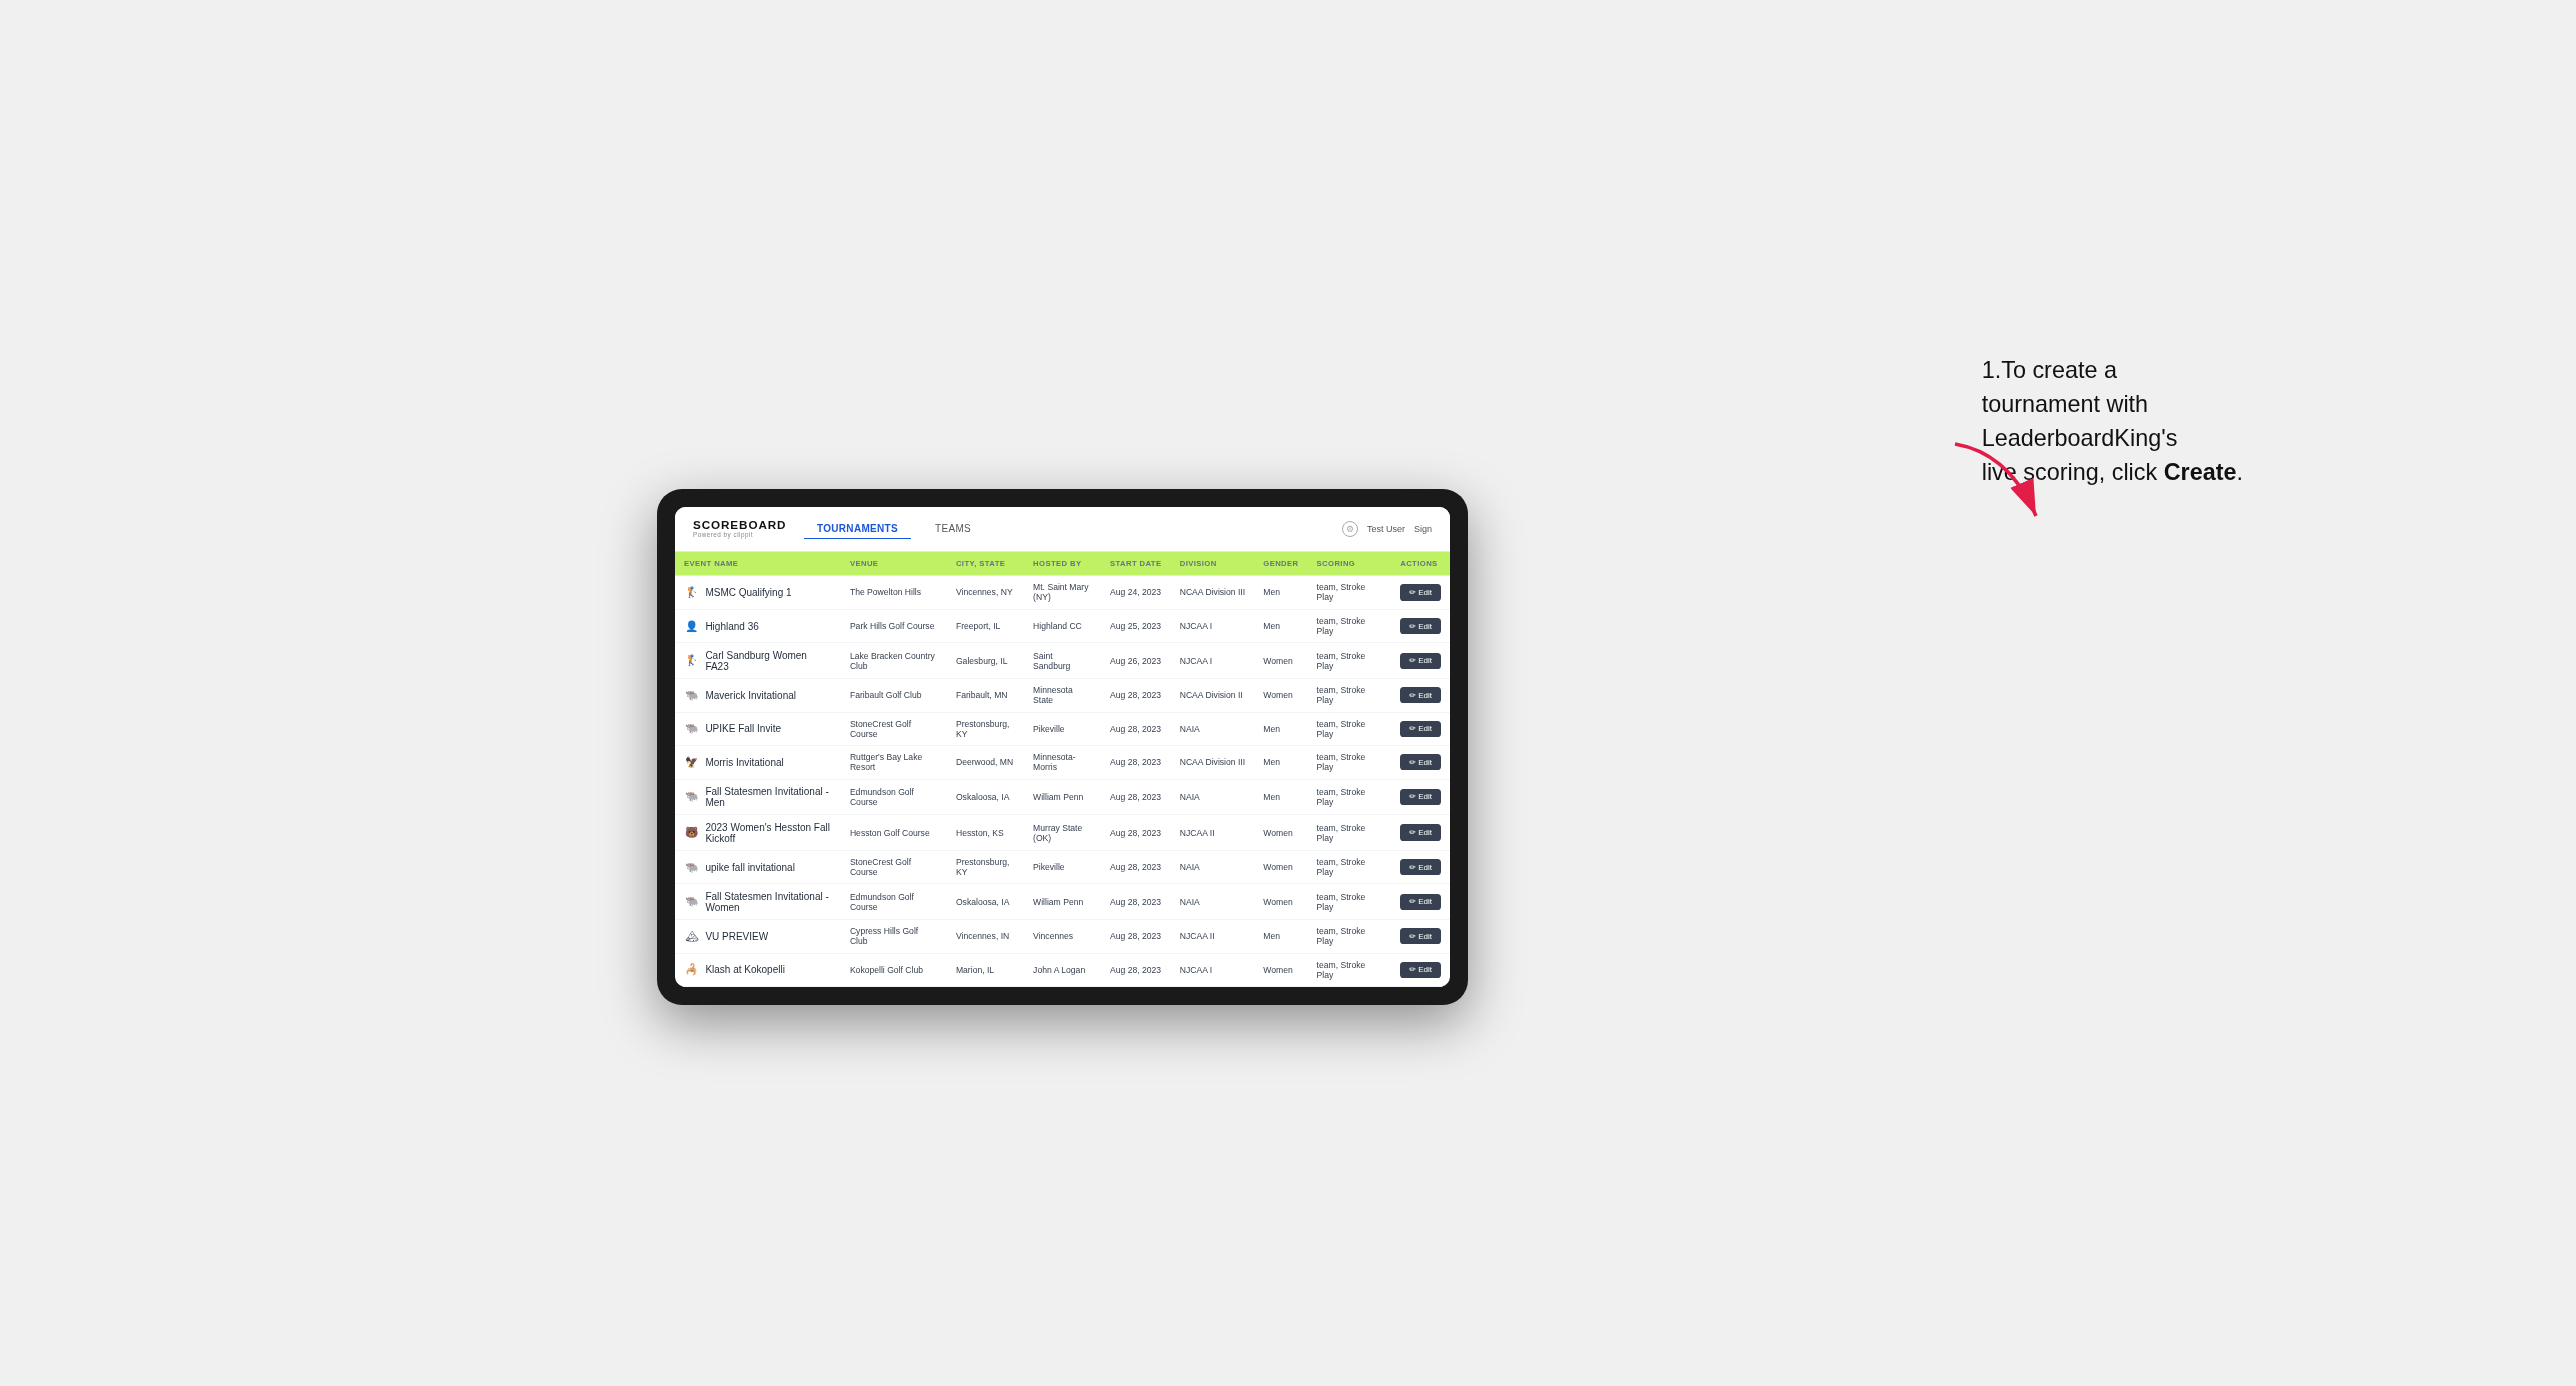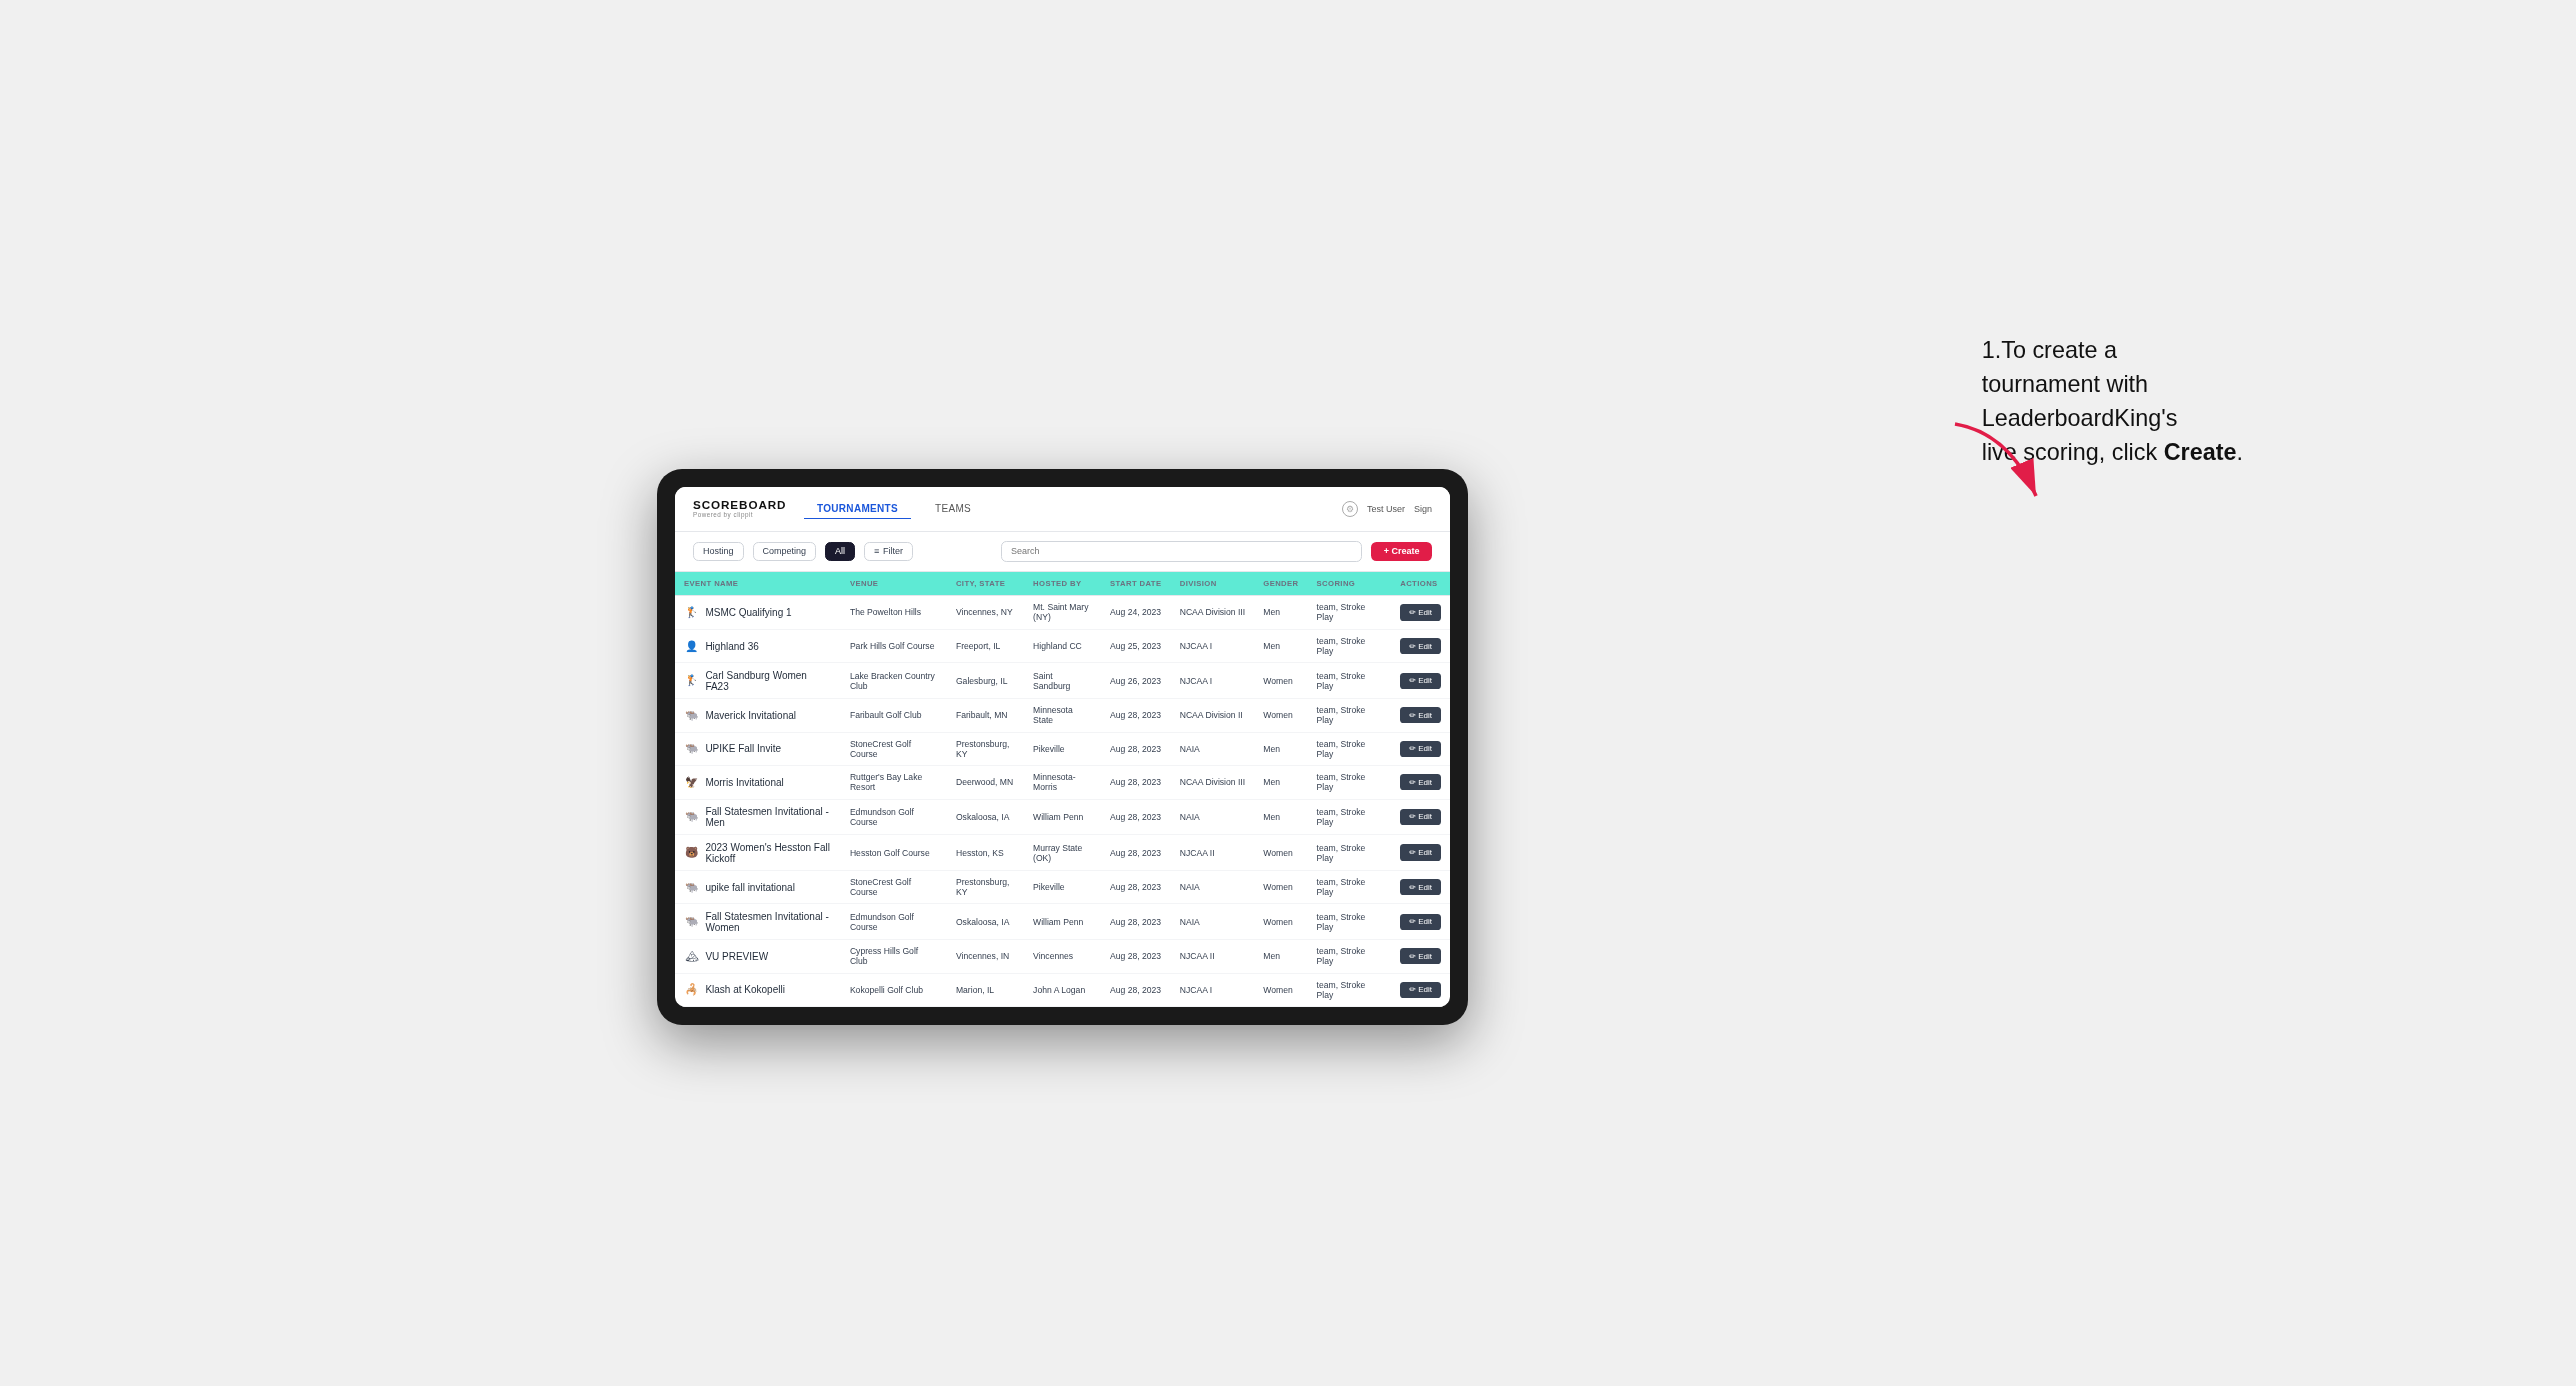--- a/index.html
+++ b/index.html
@@ -223,21 +223,21 @@
       overflow: hidden;
     }
 
     table {
       width: 100%;
       border-collapse: collapse;
       font-size: 8.6px;
     }
 
     thead tr {
-      background: #5eead4;
+      background: #bef264;
       border-bottom: 0.9px solid #e5e7eb;
     }
 
     thead th {
       padding: 7.2px 9px;
       text-align: left;
       font-size: 7.7px;
       font-weight: 600;
       color: #6b7280;
       letter-spacing: 0.4px;
@@ -340,35 +340,20 @@
           <div class="nav-tab">TEAMS</div>
         </nav>
 
         <div class="header-right">
           <div class="settings-icon">⚙</div>
           <span class="user-text">Test User</span>
           <span class="sign-link">Sign</span>
         </div>
       </div>
 
-      <div class="toolbar">
-        <button class="filter-btn">Hosting</button>
-        <button class="filter-btn">Competing</button>
-        <button class="filter-btn active">All</button>
-        <button class="filter-icon-btn">
-          <span>≡</span>
-          <span>Filter</span>
-        </button>
-
-        <div class="search-container">
-          <input class="search-input" type="text" placeholder="Search" style="">
-        </div>
-
-        <button class="create-btn">+ Create</button>
-      </div>
 
       <div class="table-container">
         <table>
           <thead>
             <tr>
               <th class="col-event">EVENT NAME</th>
               <th class="col-venue">VENUE</th>
               <th class="col-city">CITY, STATE</th>
               <th class="col-hosted">HOSTED BY</th>
               <th class="col-date">START DATE</th>

